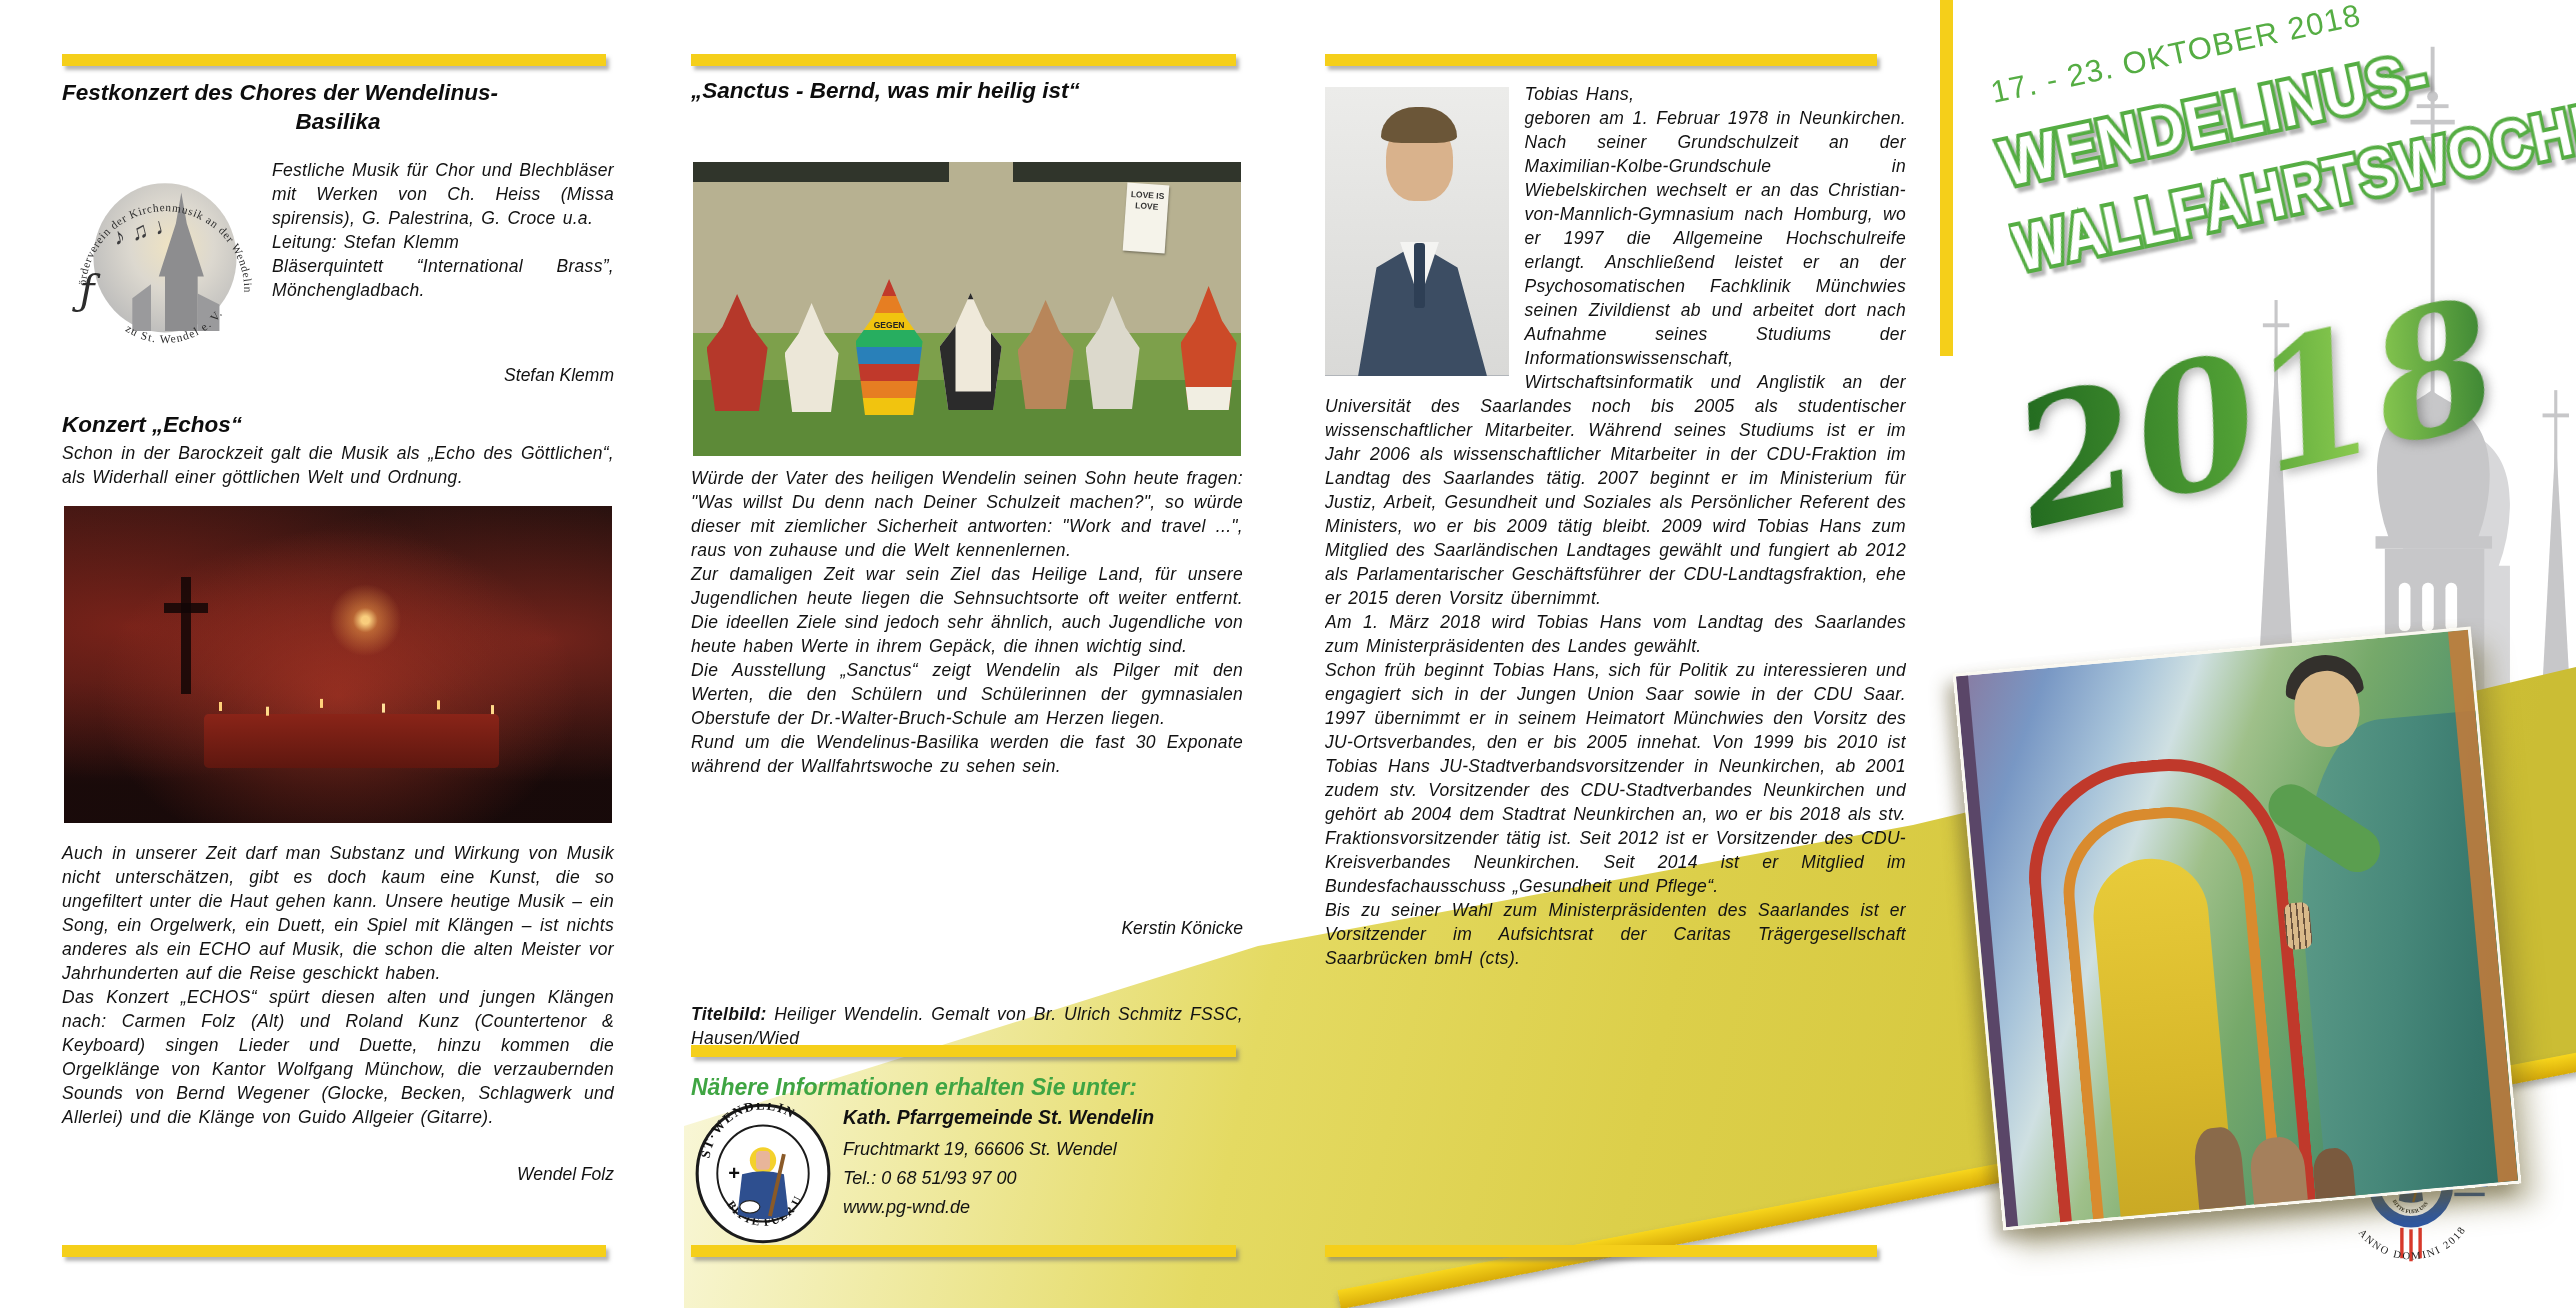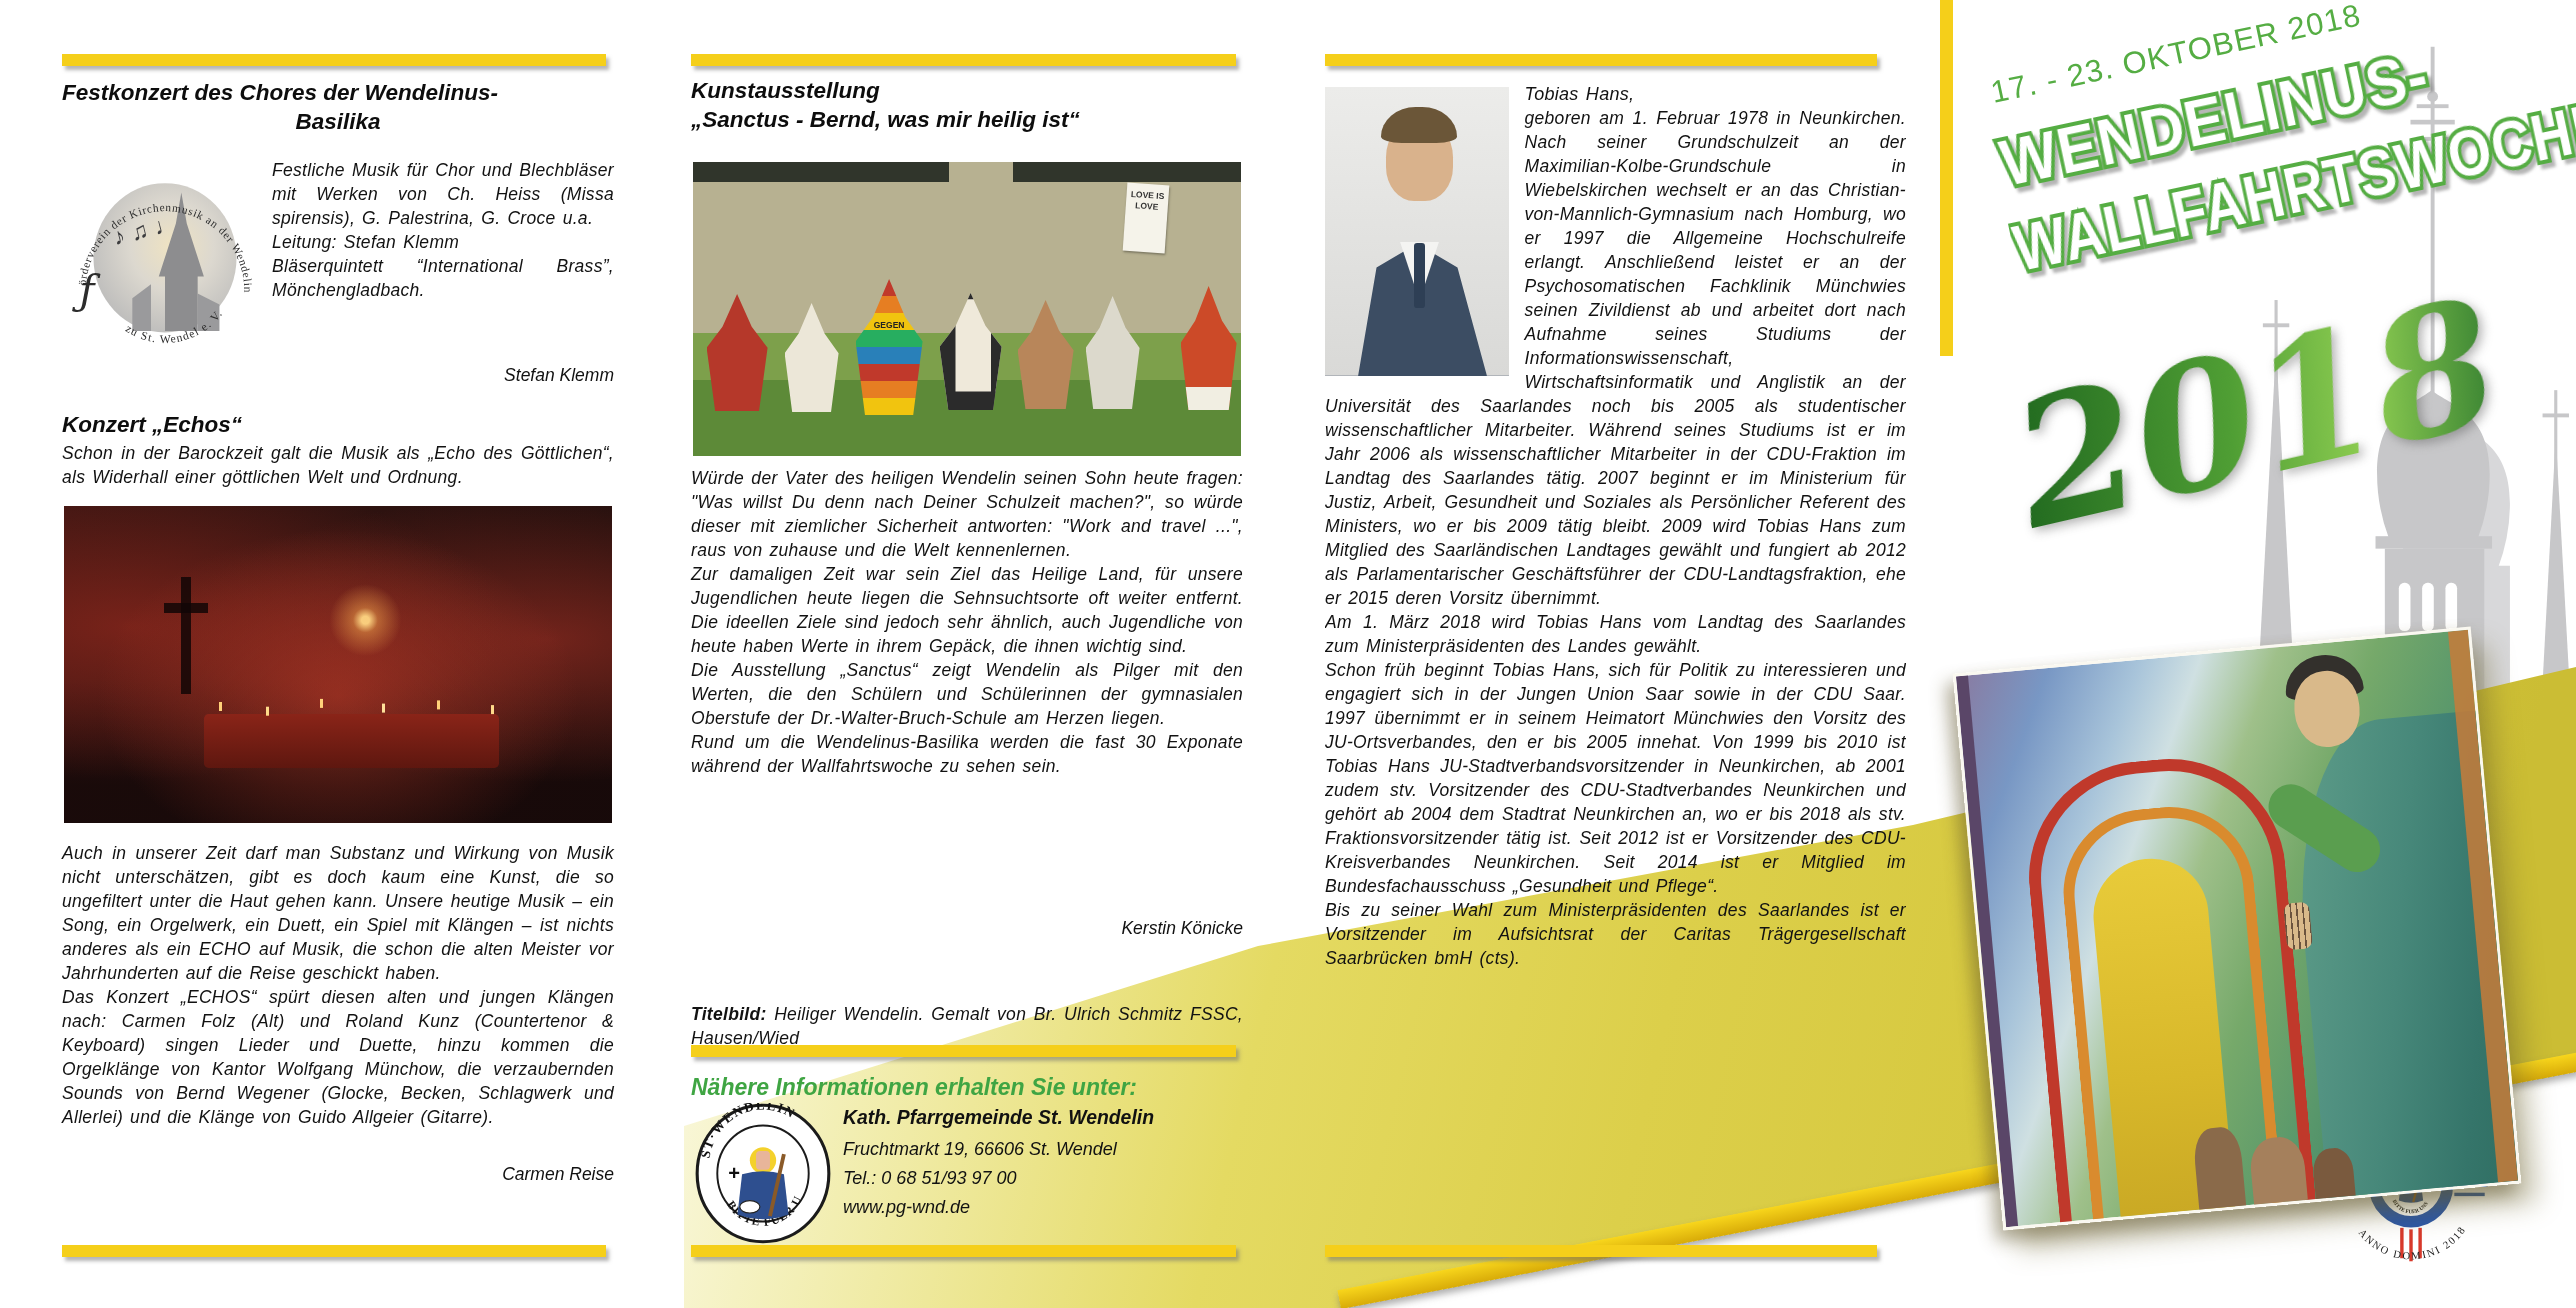--- a/index.html
+++ b/index.html
@@ -194,30 +194,29 @@
   <div class="photo-concert">
     <div class="ph-cross"></div>
     <div class="ph-altar"></div>
     <div class="ph-candles"></div>
   </div>
 
   <div class="abs body-txt" style="left:0;top:841px;width:552px;">
     <p>Auch in unserer Zeit darf man Substanz und Wirkung von Musik nicht unterschätzen, gibt es doch kaum eine Kunst, die so ungefiltert unter die Haut gehen kann. Unsere heutige Musik – ein Song, ein Orgelwerk, ein Duett, ein Spiel mit Klängen – ist nichts anderes als ein ECHO auf Musik, die schon die alten Meister vor Jahrhunderten auf die Reise geschickt haben.</p>
     <p>Das Konzert „ECHOS“ spürt diesen alten und jungen Klängen nach: Carmen Folz (Alt) und Roland Kunz (Countertenor &amp; Keyboard) singen Lieder und Duette, hinzu kommen die Orgelklänge von Kantor Wolfgang Münchow, die verzaubernden Sounds von Bernd Wegener (Glocke, Becken, Schlagwerk und Allerlei) und die Klänge von Guido Allgeier (Gitarre).</p>
   </div>
-  <div class="abs author" style="left:0;top:1164px;">Carmen Reise</div>
+  <div class="abs author" style="left:0;top:1164px;">Wendel Folz</div>
 
   <div class="bar" style="left:0;top:1245px;width:544px;"></div>
 </div>
 
 <div id="col2">
   <div class="bar" style="left:0;top:54px;width:545px;"></div>
 
   <h2 class="abs" style="left:0;top:76px;width:552px;">
-    <div>Kunstausstellung</div>
     <div>„Sanctus - Bernd, was mir heilig ist“</div>
   </h2>
 
   <div class="photo-art">
     <div class="ph-window" style="left:0;width:256px;"></div>
     <div class="ph-window" style="left:320px;width:228px;"></div>
     <div class="fig" style="left:14px;top:132px;width:61px;height:117px;background:#b5382a;"></div>
     <div class="fig" style="left:92px;top:141px;width:54px;height:109px;background:#ece7d8;"></div>
     <div class="fig" style="left:163px;top:117px;width:67px;height:136px;background:repeating-linear-gradient(180deg,#c0392b 0 17px,#e67e22 17px 34px,#f1c40f 34px 51px,#27ae60 51px 68px,#2980b9 68px 85px);">
       <div class="fig-label" style="top:30%;color:#222;">GEGEN</div>

